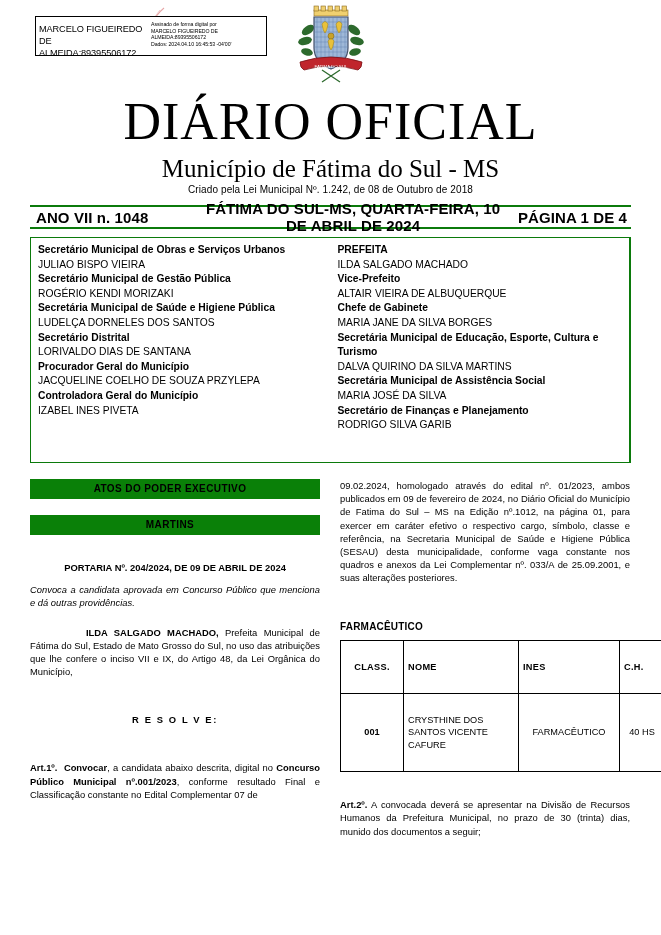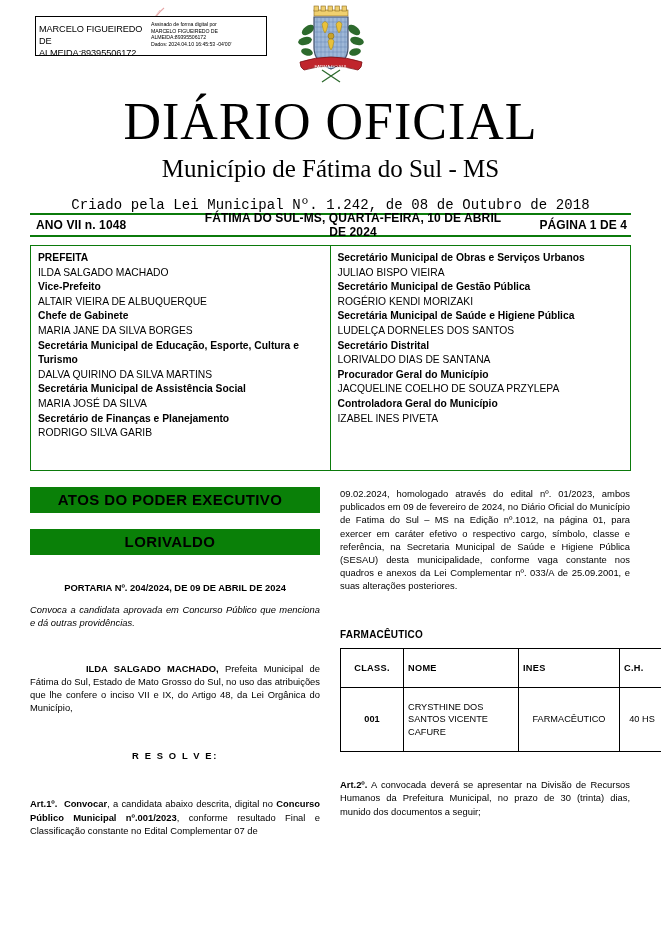--- a/index.html
+++ b/index.html
@@ -86,35 +86,34 @@
     letter-spacing: 1px;
     margin-top: 4px;
   }
   .doc-sub {
     font-family: "Liberation Serif", serif;
     font-size: 25px;
     line-height: 30px;
     margin-top: 4px;
   }
   .doc-law {
-    font-family: Liberation Mono, monospace;
-    font-size: 14px;
-    margin-top: 13px;
+    font-family: Liberation Sans, sans-serif;
+    font-size: 10px;
     letter-spacing: 0.1px;
   }
 
   
   .issue-bar {
-    margin-top: 0;
+    margin-top: 10px;
     border-top: 2.2px solid #0b7a0b;
     border-bottom: 2.2px solid #0b7a0b;
     height: 20px;
     display: flex;
     align-items: center;
-    font-size: 12px;
+    font-size: 15px;
     font-weight: bold;
     letter-spacing: 0.1px;
   }
   .issue-ano  { width: 165px; padding-left: 6px; box-sizing: border-box; }
   .issue-mid  { flex: 1; text-align: center; }
   .issue-page { width: 120px; text-align: right; padding-right: 4px; box-sizing: border-box; }
 
   
   .officials {
     margin-top: 8px;
@@ -136,21 +135,21 @@
   }
   .off-name {
     font-size: 10.3px;
     line-height: 14.6px;
   }
 
   
   .banner {
     background: #0a8008;
     color: #000000;
-    font-size: 15px;
+    font-size: 10px;
     font-weight: bold;
     text-align: center;
     letter-spacing: 0.4px;
     padding: 4px 10px 5px 0;
   }
 
   
   .columns {
     display: flex;
     margin-top: 16px;
@@ -168,21 +167,21 @@
     text-align: justify;
     margin: 0;
   }
   .p.center  { text-align: center; }
   .p.italic  { font-style: italic; }
   .bold { font-weight: bold; }
   .gap-sm { height: 9px; }
   .gap-md { height: 16px; }
   .gap-lg { height: 26px; }
   .gap-xl { height: 36px; }
-  .indent { text-indent: 56px; margin-top: 16px; }
+  .indent { text-indent: 56px; }
   .resolve {
     font-size: 9.4px;
     font-weight: bold;
     letter-spacing: 1.6px;
     text-align: center;
   }
   .sec-title {
     font-size: 10px;
     font-weight: bold;
     letter-spacing: 0.2px;
@@ -193,21 +192,21 @@
     border-collapse: collapse;
     width: 288px;
     margin-top: 8px;
     table-layout: fixed;
   }
   table.class-table th,
   table.class-table td {
     border: 1px solid #000;
     font-size: 9.2px;
     line-height: 12.4px;
-    padding: 13px 4px;
+    padding: 20px 4px;
     vertical-align: middle;
   }
   table.class-table th {
     font-weight: bold;
     text-align: left;
     letter-spacing: 0.3px;
   }
   table.class-table th.c-class { width: 54px; text-align: center; }
   table.class-table th.c-nome  { width: 106px; }
   table.class-table th.c-cargo { width: 92px; }
@@ -289,59 +288,59 @@
     <div class="doc-law">Criado pela Lei Municipal Nº. 1.242, de 08 de Outubro de 2018</div>
   </div>
 
   <div class="issue-bar">
     <div class="issue-ano">ANO VII n. 1048</div>
     <div class="issue-mid">FÁTIMA DO SUL-MS, QUARTA-FEIRA, 10 DE ABRIL DE 2024</div>
     <div class="issue-page">PÁGINA 1 DE 4</div>
   </div>
 
   <div class="officials">
+    <div class="off-col right">
+      <div class="off-role">Secretário Municipal de Obras e Serviços Urbanos</div>
+      <div class="off-name">JULIAO BISPO VIEIRA</div>
+      <div class="off-role">Secretário Municipal de Gestão Pública</div>
+      <div class="off-name">ROGÉRIO KENDI MORIZAKI</div>
+      <div class="off-role">Secretária Municipal de Saúde e Higiene Pública</div>
+      <div class="off-name">LUDELÇA DORNELES DOS SANTOS</div>
+      <div class="off-role">Secretário Distrital</div>
+      <div class="off-name">LORIVALDO DIAS DE SANTANA</div>
+      <div class="off-role">Procurador Geral do Município</div>
+      <div class="off-name">JACQUELINE COELHO DE SOUZA PRZYLEPA</div>
+      <div class="off-role">Controladora Geral do Município</div>
+      <div class="off-name">IZABEL INES PIVETA</div>
+    </div>
     <div class="off-col left">
       <div class="off-role">PREFEITA</div>
       <div class="off-name">ILDA SALGADO MACHADO</div>
       <div class="off-role">Vice-Prefeito</div>
       <div class="off-name">ALTAIR VIEIRA DE ALBUQUERQUE</div>
       <div class="off-role">Chefe de Gabinete</div>
       <div class="off-name">MARIA JANE DA SILVA BORGES</div>
       <div class="off-role">Secretária Municipal de Educação, Esporte, Cultura e Turismo</div>
       <div class="off-name">DALVA QUIRINO DA SILVA MARTINS</div>
       <div class="off-role">Secretária Municipal de Assistência Social</div>
       <div class="off-name">MARIA JOSÉ DA SILVA</div>
       <div class="off-role">Secretário de Finanças e Planejamento</div>
       <div class="off-name">RODRIGO SILVA GARIB</div>
     </div>
-    <div class="off-col right">
-      <div class="off-role">Secretário Municipal de Obras e Serviços Urbanos</div>
-      <div class="off-name">JULIAO BISPO VIEIRA</div>
-      <div class="off-role">Secretário Municipal de Gestão Pública</div>
-      <div class="off-name">ROGÉRIO KENDI MORIZAKI</div>
-      <div class="off-role">Secretária Municipal de Saúde e Higiene Pública</div>
-      <div class="off-name">LUDELÇA DORNELES DOS SANTOS</div>
-      <div class="off-role">Secretário Distrital</div>
-      <div class="off-name">LORIVALDO DIAS DE SANTANA</div>
-      <div class="off-role">Procurador Geral do Município</div>
-      <div class="off-name">JACQUELINE COELHO DE SOUZA PRZYLEPA</div>
-      <div class="off-role">Controladora Geral do Município</div>
-      <div class="off-name">IZABEL INES PIVETA</div>
-    </div>
   </div>
 
   <div class="columns">
 
     <div class="col left">
 
       <div class="banner">ATOS DO PODER EXECUTIVO</div>
 
       <div class="gap-md"></div>
 
-      <div class="banner">LORIVALDO</div>
+      <div class="banner">MARTINS</div>
 
       <div class="gap-lg"></div>
 
       <p class="p center bold">PORTARIA Nº. 204/2024, DE 09 DE ABRIL DE 2024</p>
 
       <div class="gap-sm"></div>
 
       <p class="p italic">Convoca a candidata aprovada em Concurso Público que menciona e dá outras providências.</p>
 
       <div class="gap-md"></div>

